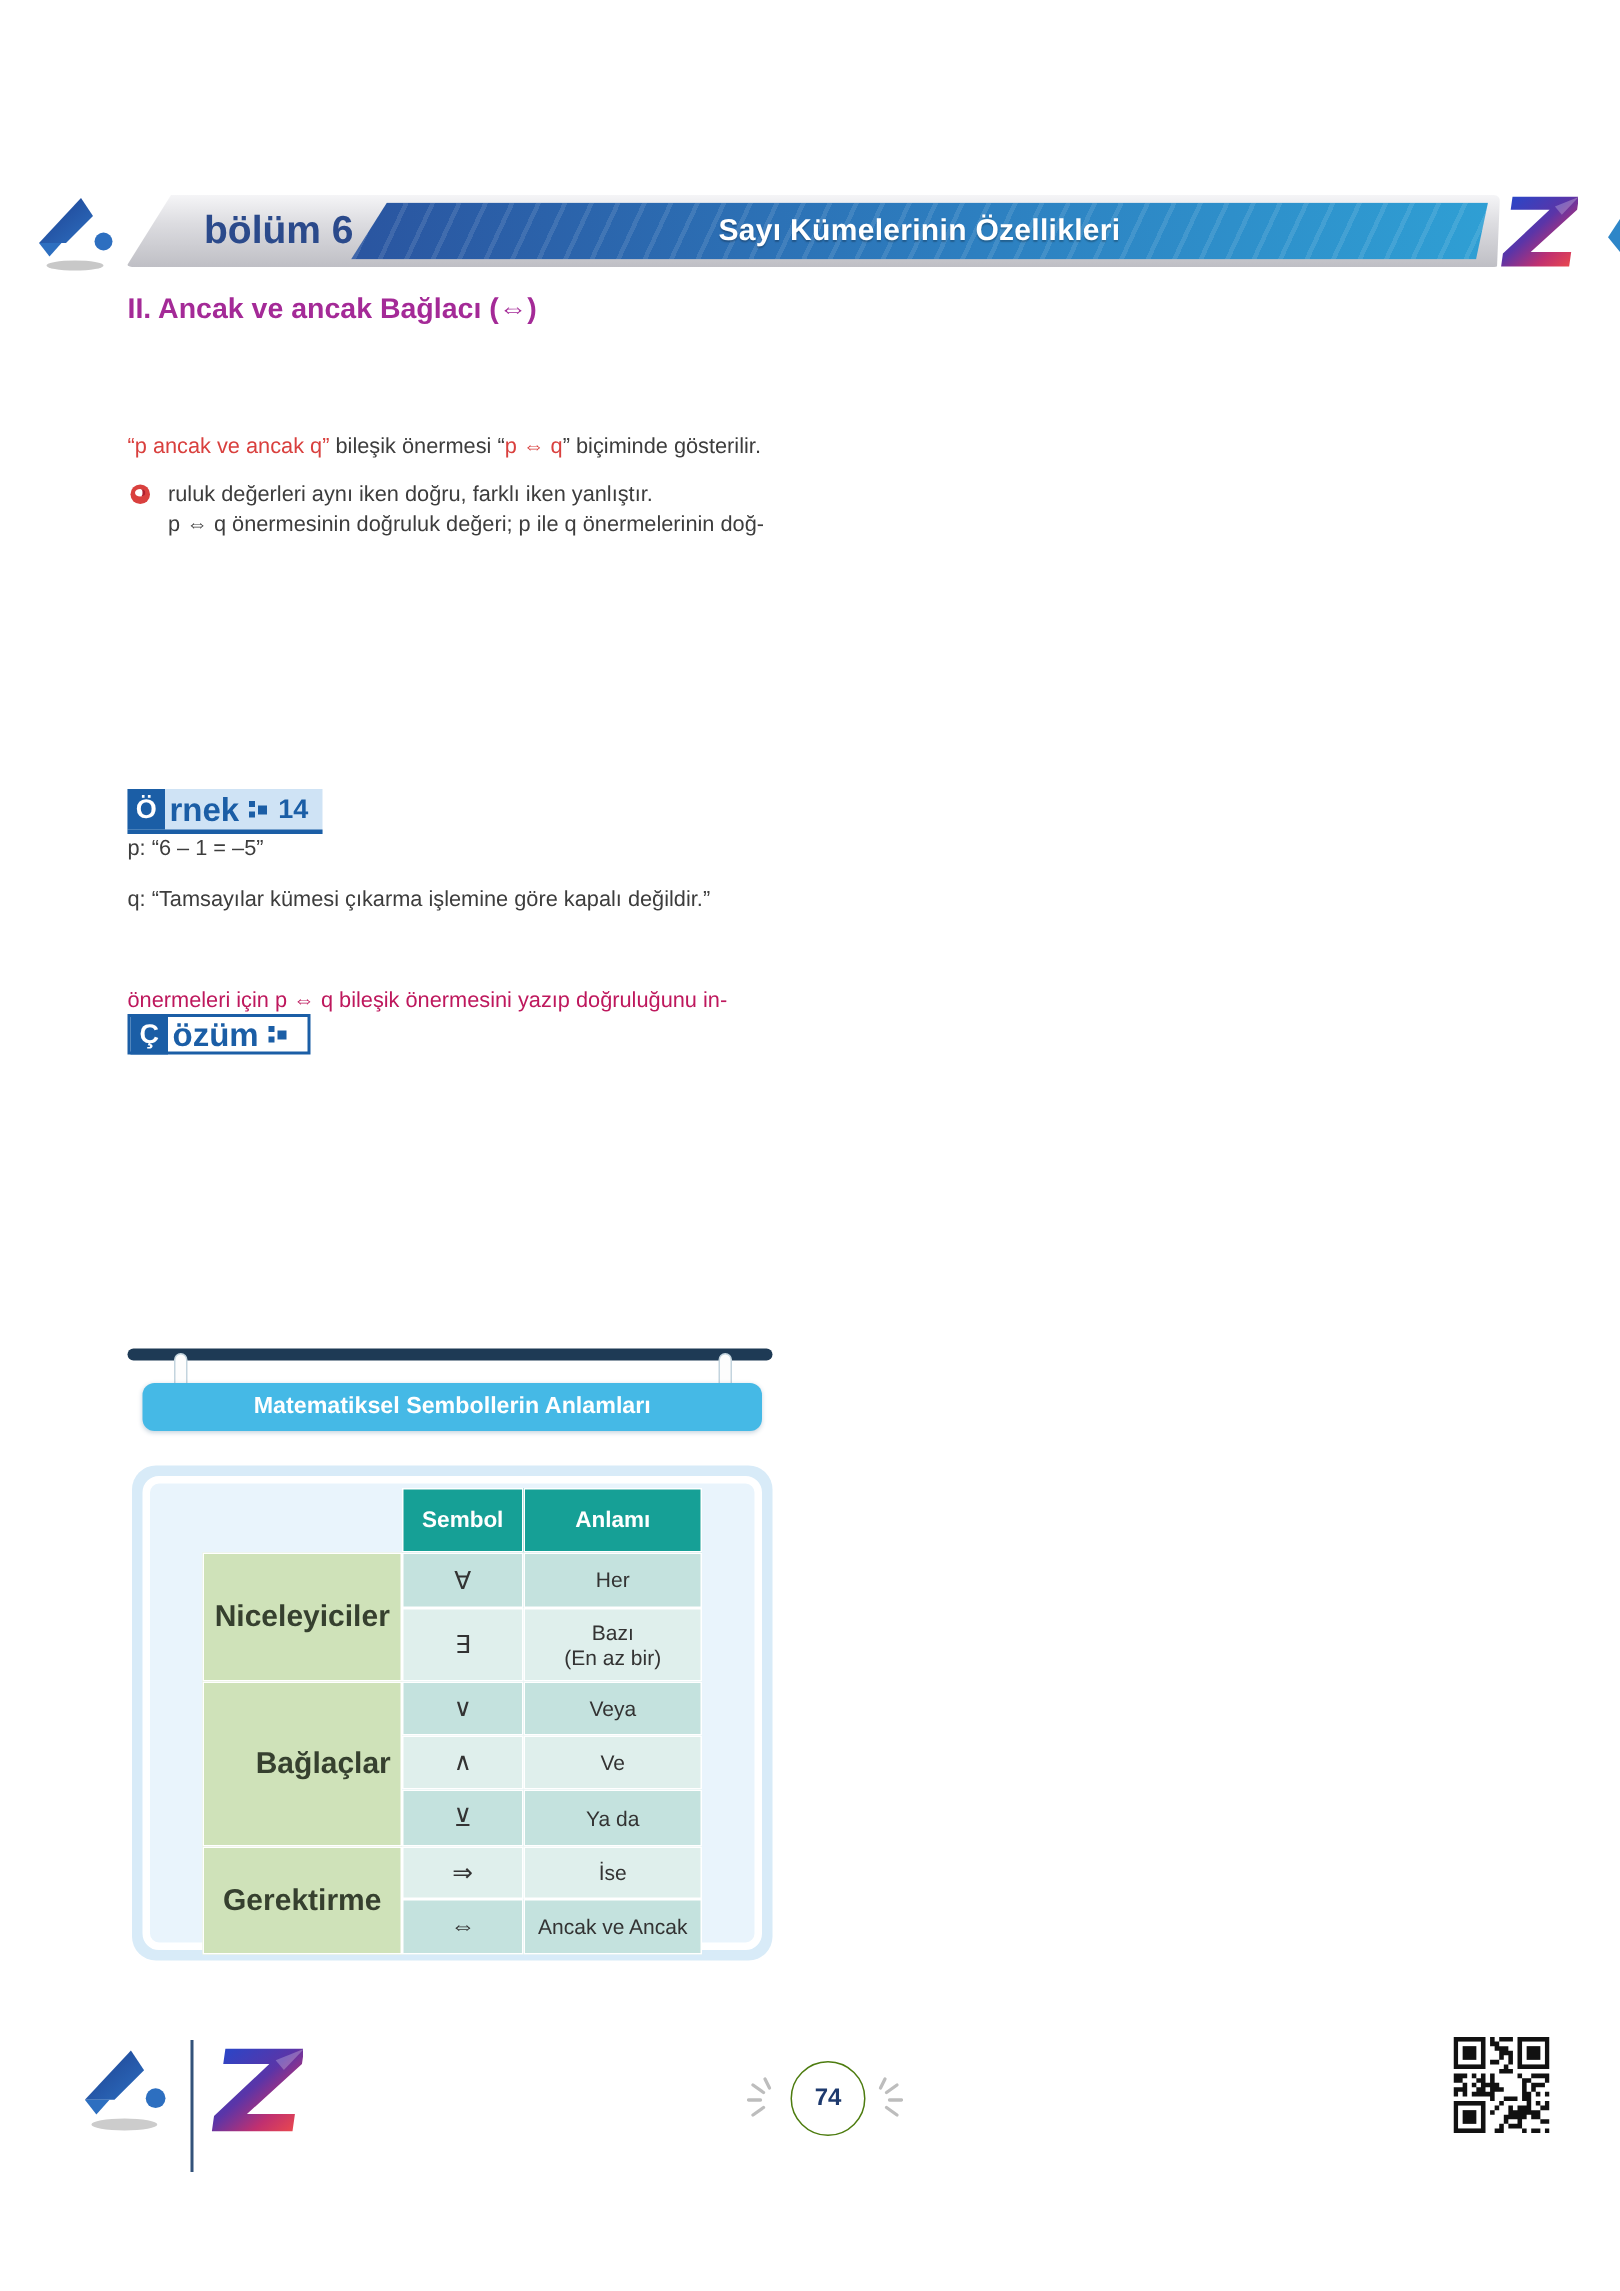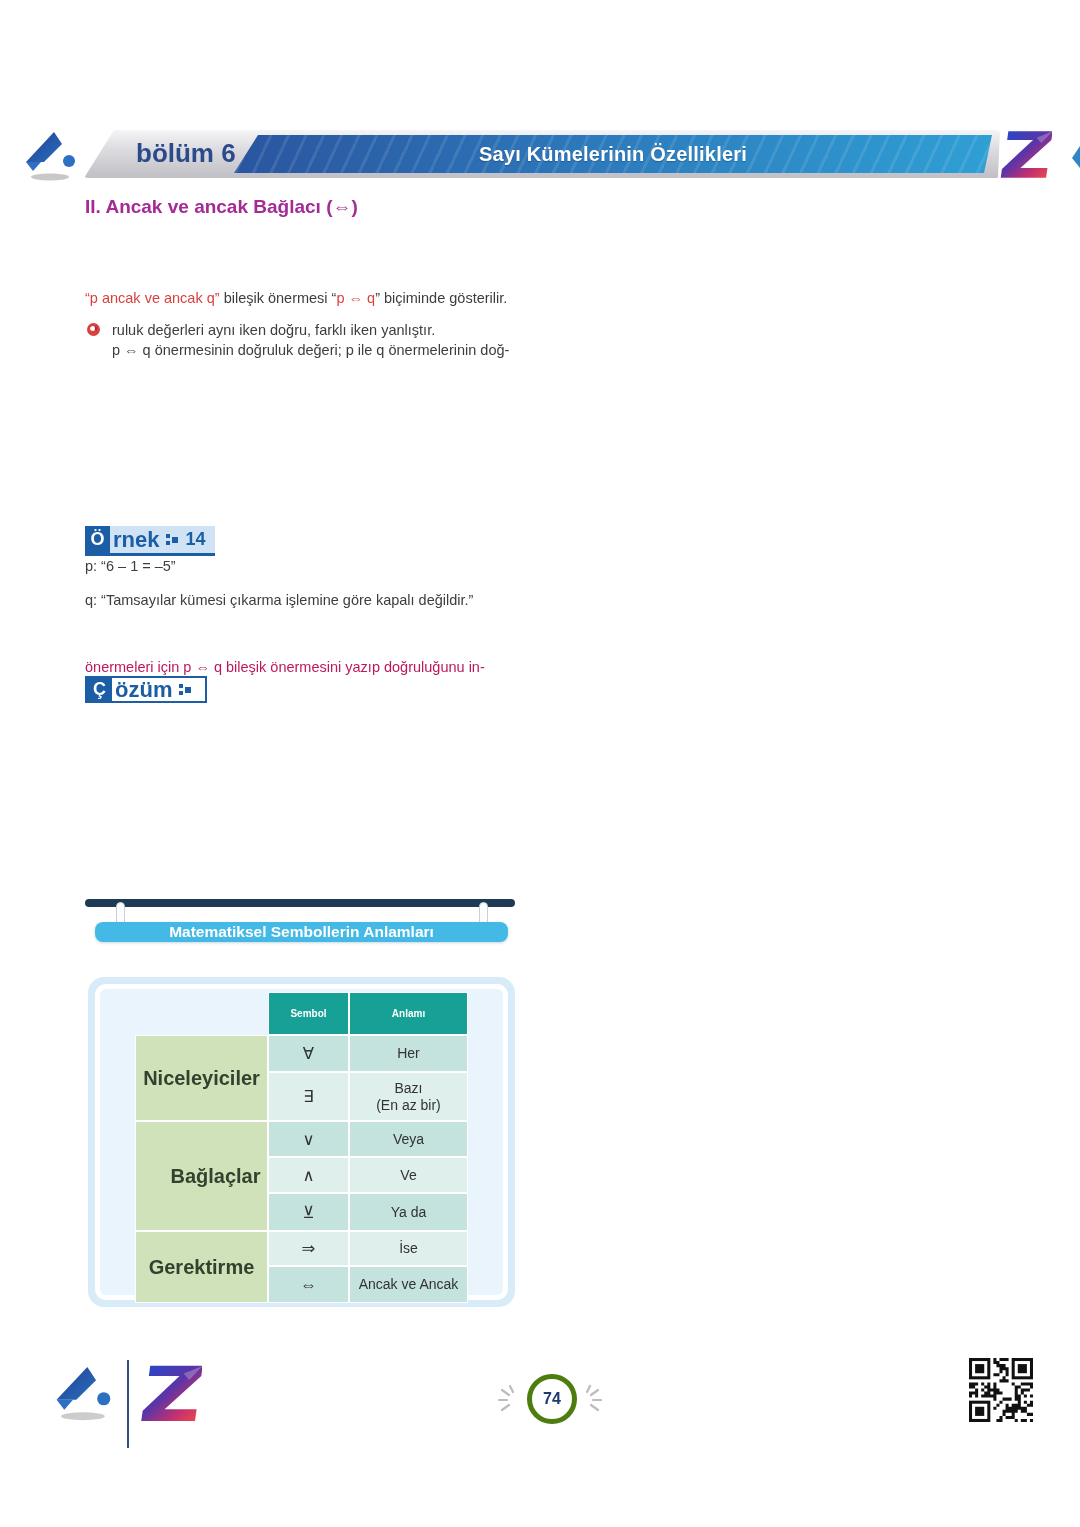--- a/index.html
+++ b/index.html
@@ -58,50 +58,50 @@
   .task{top:656px;font-weight:normal;line-height:23px;color:#be185d;}
   .sol-badge{position:absolute;left:85px;top:676px;display:inline-flex;align-items:center;
           background:#fff;border:2px solid #1b5ea6;height:27px;padding-right:7px;box-sizing:border-box;}
 
   
   .sign-bar{position:absolute;left:85px;top:899px;width:430px;height:8px;background:#1e3a55;
           border-radius:4px;z-index:1;}
   .pin{position:absolute;width:9px;height:33px;top:902px;background:#fdfdfd;
           border:1.5px solid #c3d4de;border-radius:5px;z-index:2;box-sizing:border-box;}
   .pin-left{left:116px;} .pin-right{left:479px;}
-  .sign-title{position:absolute;left:95px;top:922px;width:413px;height:20px;background:#45b9e6;
+  .sign-title{position:absolute;left:95px;top:922px;width:413px;height:32px;background:#45b9e6;
           border-radius:8px;display:flex;align-items:center;justify-content:center;z-index:3;
           color:#fff;font-size:15.5px;font-weight:bold;box-shadow:0 1px 3px rgba(40,90,130,.25);}
 
   
   .panel{position:absolute;left:88px;top:977px;width:427px;height:330px;background:#d8ebf8;
           border-radius:16px;}
   .panel-inner{position:absolute;left:7px;top:7px;right:7px;bottom:7px;background:#e9f4fc;
           border:5px solid #fff;border-radius:11px;box-sizing:border-box;}
   .sym-table{position:absolute;left:135px;top:992px;display:grid;
           grid-template-columns:133px 81px 119px;
           grid-template-rows:43px 37px 49px 36px 36px 38px 35px 37px;z-index:2;}
   .cell{border:1.5px solid #fff;box-sizing:border-box;display:flex;flex-direction:column;
           align-items:center;justify-content:center;text-align:center;color:#333;}
   .corner{border:none;background:transparent;grid-column:1;grid-row:1;}
-  .th{background:#16a096;color:#fff;font-weight:bold;font-size:10px;flex-direction:row;}
+  .th{background:#16a096;color:#fff;font-weight:bold;font-size:15px;flex-direction:row;}
   .th1{grid-column:2;grid-row:1;} .th2{grid-column:3;grid-row:1;}
   .group{background:#cfe2b9;font-weight:bold;font-size:20px;color:#36402f;}
   .g1{grid-column:1;grid-row:2 / span 2;} .g2{grid-column:1;grid-row:4 / span 3;padding-left:28px;}
   .g3{grid-column:1;grid-row:7 / span 2;}
   .sym{font-size:16.5px;grid-column:2;} .mean{font-size:14px;line-height:17px;grid-column:3;}
   .r2{grid-row:2} .r3{grid-row:3} .r4{grid-row:4} .r5{grid-row:5} .r6{grid-row:6}
   .r7{grid-row:7} .r8{grid-row:8}
   .dark{background:#c4e2de;} .light{background:#dfefec;}
 
   
   .brand-a-footer{position:absolute;left:50px;top:1354px;}
   .footer-divider{position:absolute;left:127px;top:1360px;width:2px;height:88px;background:#33527a;}
   .brand-z-footer{position:absolute;left:138px;top:1358px;}
-  .page-badge{position:absolute;left:527px;top:1374px;width:50px;height:50px;border:5px solid #4d7c0f;
+  .page-badge{position:absolute;left:527px;top:1374px;width:50px;height:50px;border:1px solid #4d7c0f;
           border-radius:50%;box-sizing:border-box;display:flex;align-items:center;justify-content:center;
           color:#1e3a6e;font-size:16px;font-weight:bold;background:#fff;}
   .rays{position:absolute;top:1382px;}
   .rays-left{left:498px;} .rays-right{left:580px;}
   .qr{position:absolute;left:969px;top:1358px;width:64px;height:64px;background:#fff;}
 </style>
 </head>
 <body>
 
 <div class="page">

